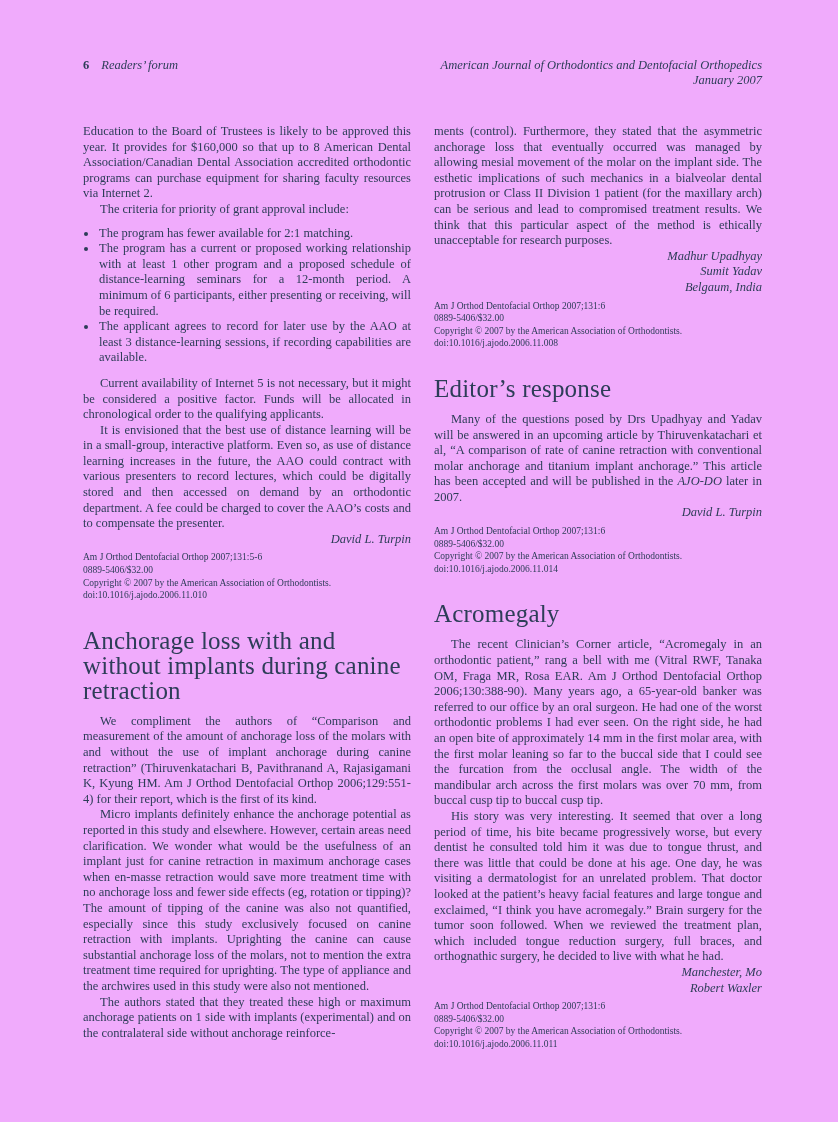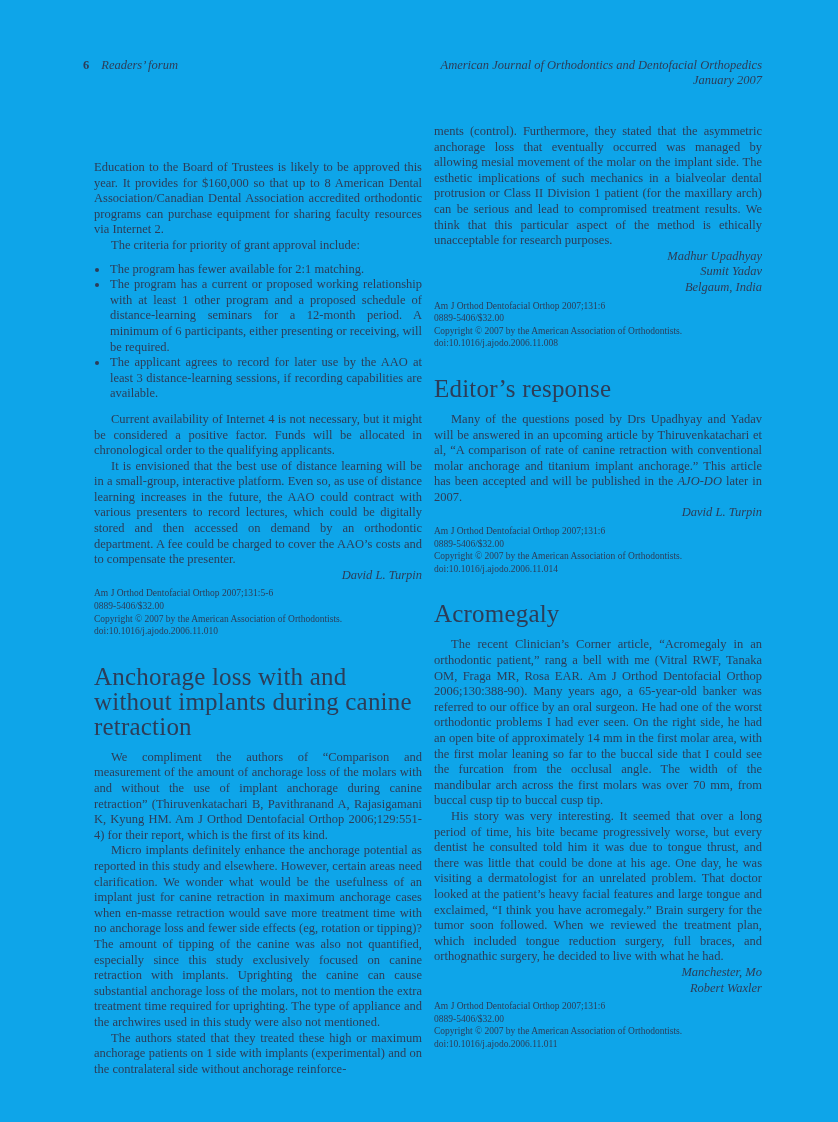--- a/index.html
+++ b/index.html
@@ -1,20 +1,20 @@
 <!DOCTYPE html>
 <html lang="en"><head>
 <meta charset="utf-8">
 <style>
   html, body { margin: 0; padding: 0; background: #ffffff; }
   .page {
     position: relative;
     width: 838px;
     height: 1122px;
-    background: #0ea5e9;
+    background: #f0abfc;
     font-family: "Liberation Serif", "DejaVu Serif", serif;
     color: #2d3d58;
     overflow: hidden;
   }
   
   .page-header {
     position: absolute;
     left: 83px;
     width: 679px;
     top: 58px;
@@ -30,21 +30,21 @@
   .header-right { text-align: right; font-style: italic; }
   
   .col {
     position: absolute;
     top: 124px;
     width: 328px;
     font-size: 12.5px;
     line-height: 15.6px;
     text-align: justify;
   }
-  .col-left  { left: 94px; margin-top: 36px; }
+  .col-left  { left: 83px; }
   .col-right { left: 434px; }
   
   p.para { margin: 0; text-indent: 17px; }
   p.para.noindent { text-indent: 0; }
   ul.bullet-list {
     margin: 8px 0 10px 0;
     padding-left: 15px;
     list-style: disc outside;
   }
   ul.bullet-list li { margin: 0; padding-left: 1px; text-align: justify; }
@@ -85,21 +85,21 @@
   <div class="col col-left">
 
     <section>
       <p class="para noindent">Education to the Board of Trustees is likely to be approved this year. It provides for $160,000 so that up to 8 American Dental Association/Canadian Dental Association accredited orthodontic programs can purchase equipment for sharing faculty resources via Internet 2.</p>
       <p class="para">The criteria for priority of grant approval include:</p>
       <ul class="bullet-list">
         <li>The program has fewer available for 2:1 matching.</li>
         <li>The program has a current or proposed working relationship with at least 1 other program and a proposed schedule of distance-learning seminars for a 12-month period. A minimum of 6 participants, either presenting or receiving, will be required.</li>
         <li>The applicant agrees to record for later use by the AAO at least 3 distance-learning sessions, if recording capabilities are available.</li>
       </ul>
-      <p class="para">Current availability of Internet 4 is not necessary, but it might be considered a positive factor. Funds will be allocated in chronological order to the qualifying applicants.</p>
+      <p class="para">Current availability of Internet 5 is not necessary, but it might be considered a positive factor. Funds will be allocated in chronological order to the qualifying applicants.</p>
       <p class="para">It is envisioned that the best use of distance learning will be in a small-group, interactive platform. Even so, as use of distance learning increases in the future, the AAO could contract with various presenters to record lectures, which could be digitally stored and then accessed on demand by an orthodontic department. A fee could be charged to cover the AAO’s costs and to compensate the presenter.</p>
       <div class="signature-block">
         <div>David L. Turpin</div>
       </div>
       <div class="citation-block">
         <div>Am J Orthod Dentofacial Orthop 2007;131:5-6</div>
         <div>0889-5406/$32.00</div>
         <div>Copyright © 2007 by the American Association of Orthodontists.</div>
         <div>doi:10.1016/j.ajodo.2006.11.010</div>
       </div>

